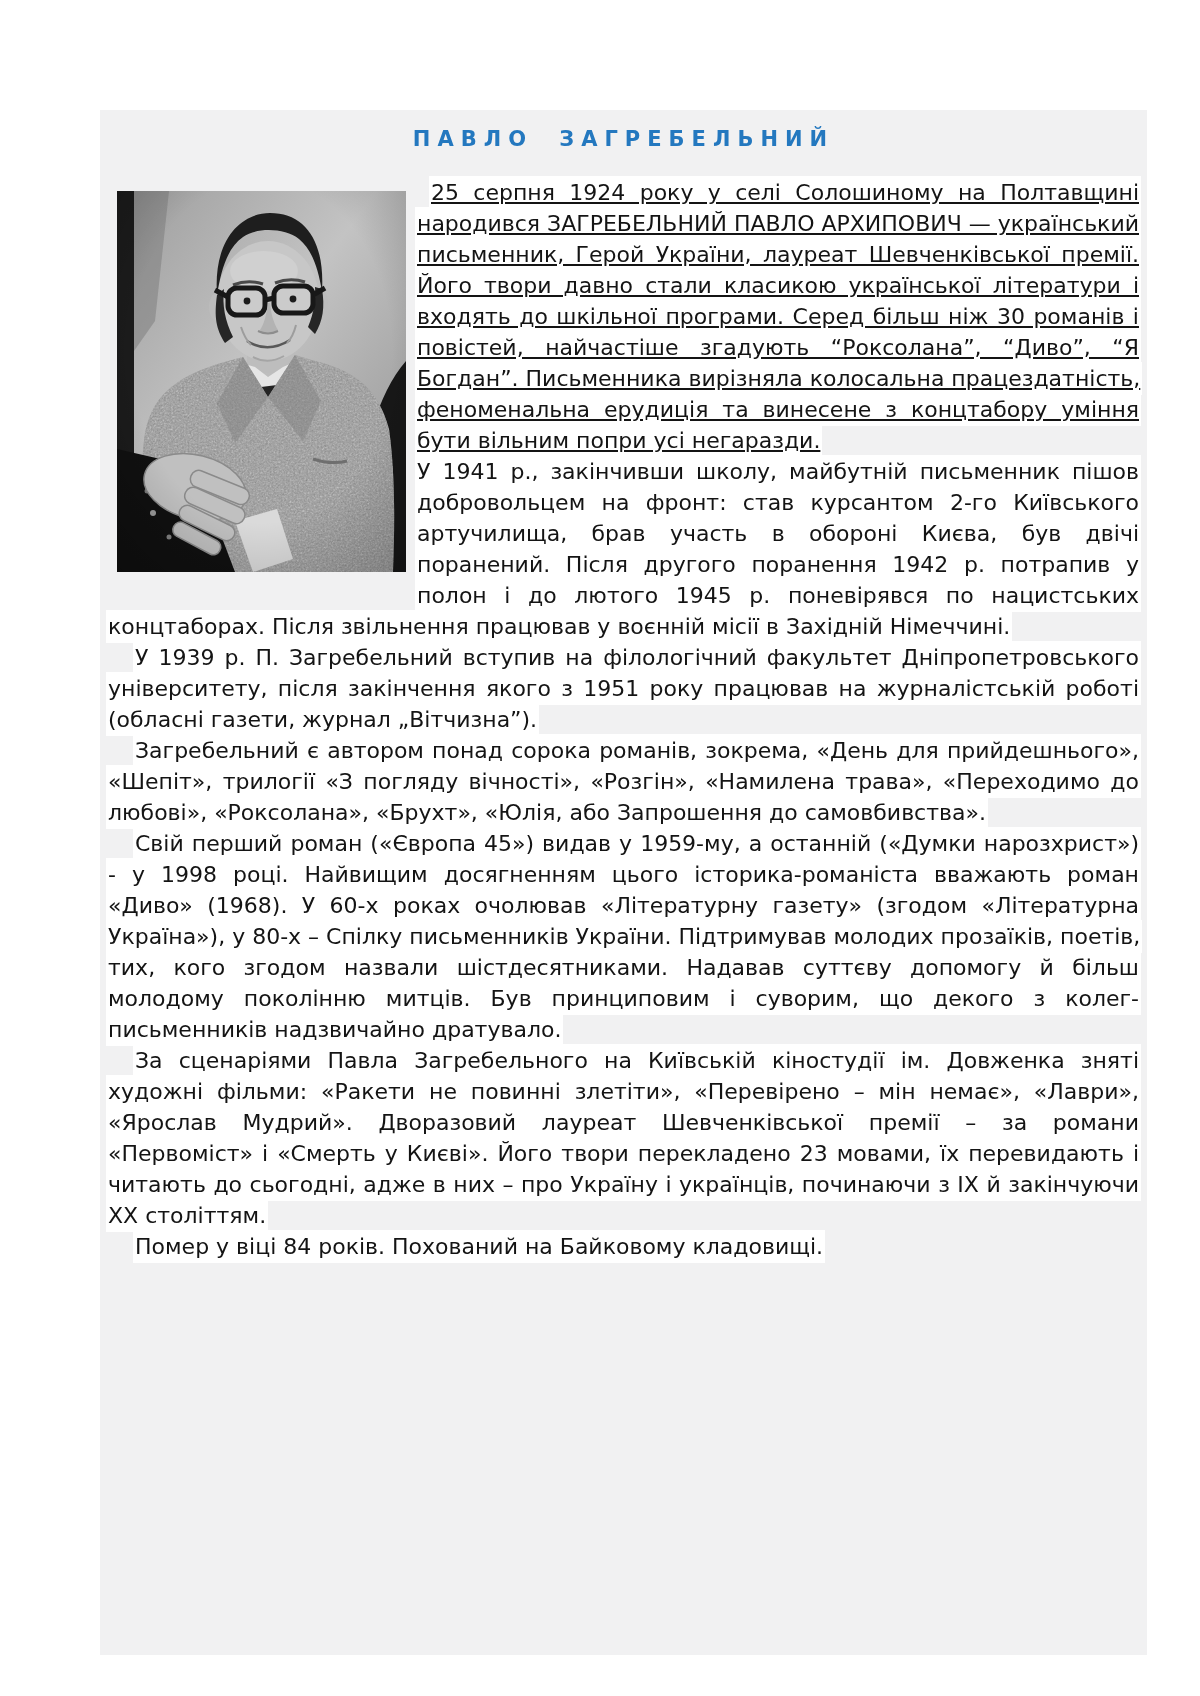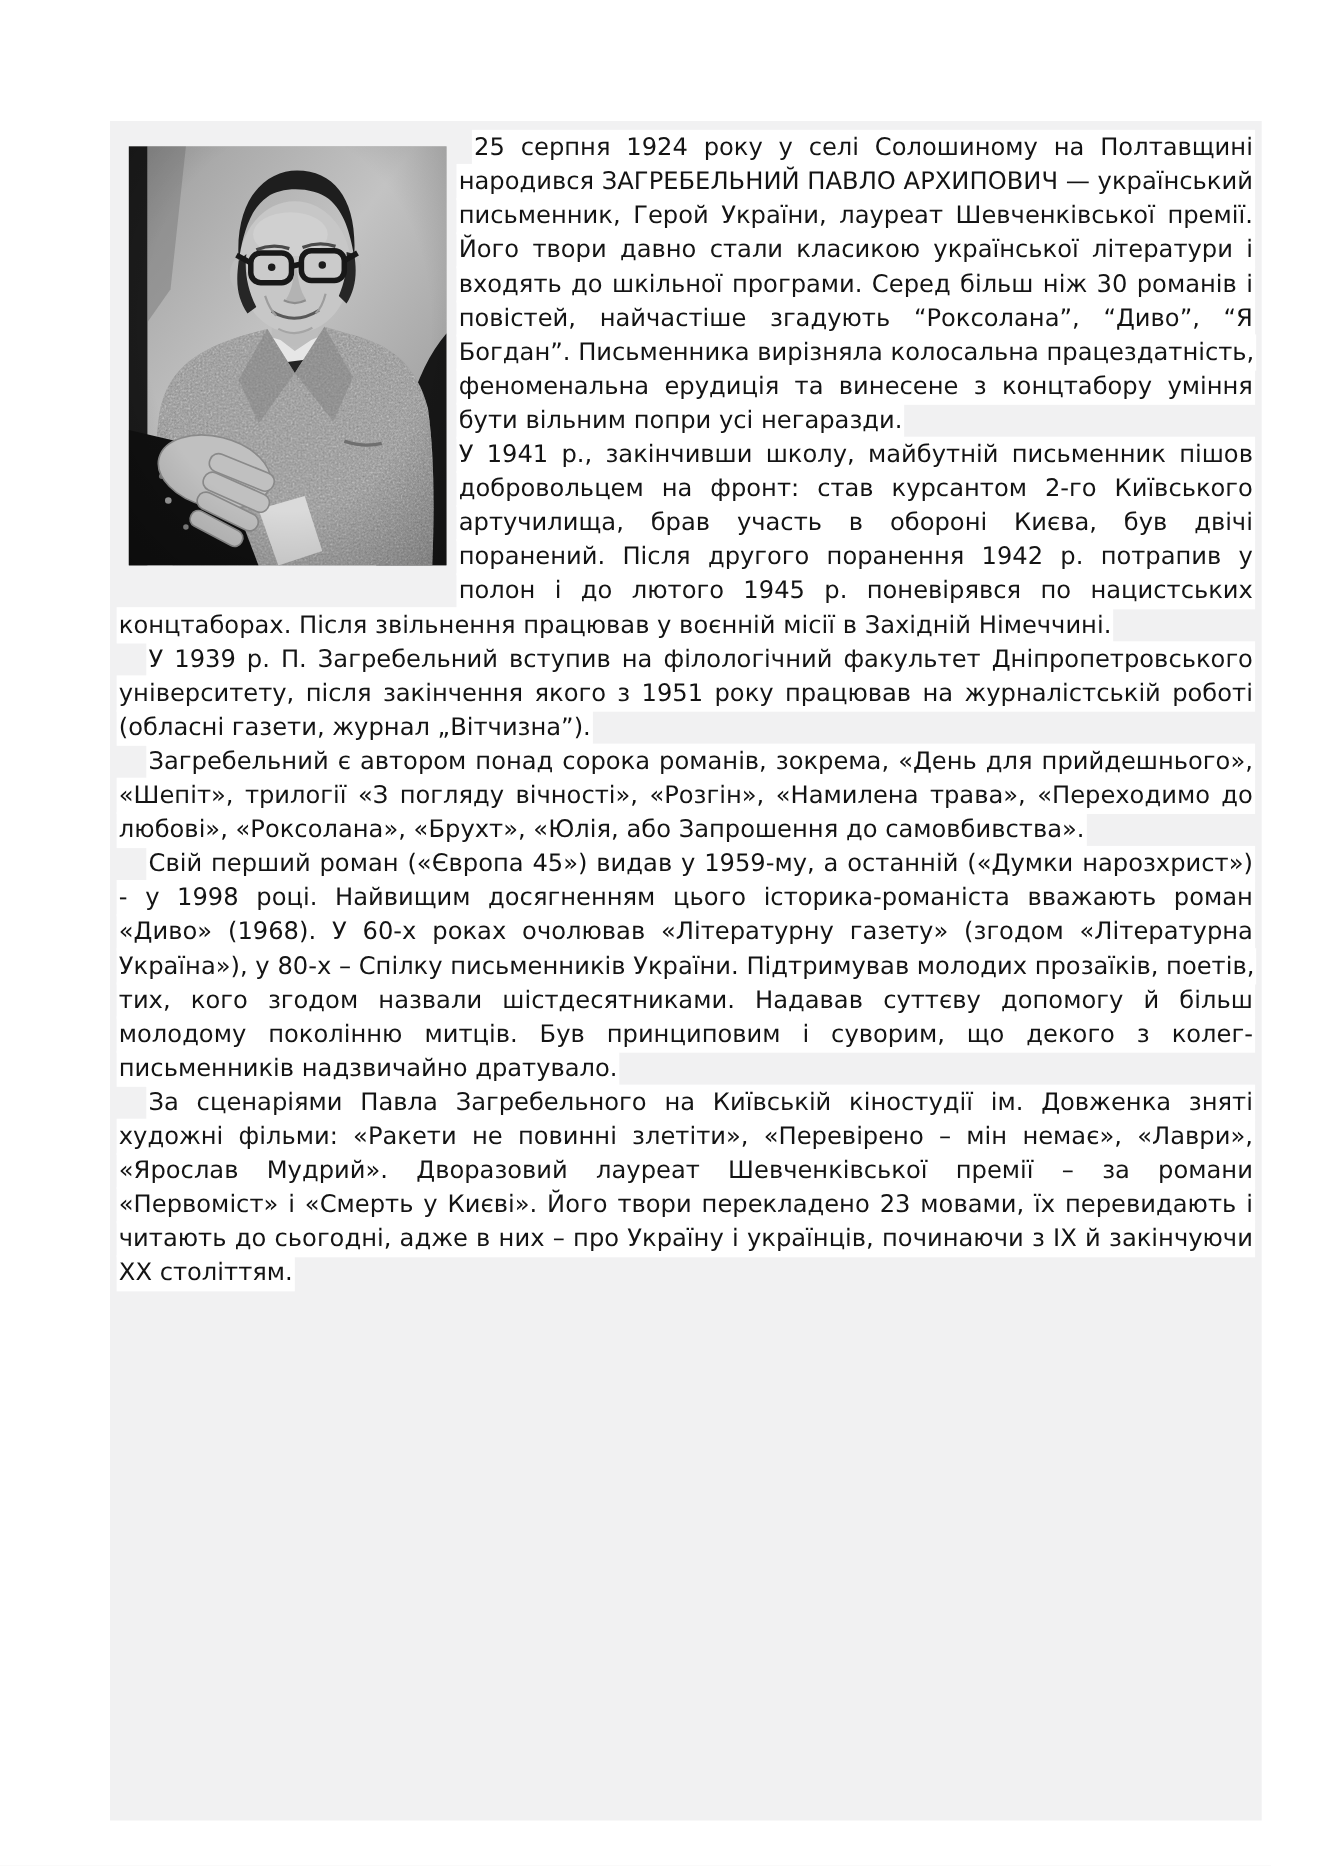--- a/index.html
+++ b/index.html
@@ -26,21 +26,21 @@
     font-weight: bold;
     letter-spacing: 7px;
     word-spacing: 12px;
     color: var(--title-color, #2478BF);
   }
   .article { font-size: 22px; line-height: 31px; }
   .article p {
     margin: 0;
     text-align: justify;
   }
-  .article p.first { text-indent: 14px; }
+  .article p.first { text-indent: 14px; text-decoration: underline; }
   .article p.flush { text-indent: 0; }
   .article p.ind   { text-indent: 27px; }
   .hl {
     background: var(--highlight, #ffffff);
     padding: 4px 2px;
     -webkit-box-decoration-break: clone;
     box-decoration-break: clone;
   }
   .photo-wrap {
     float: left;
@@ -48,20 +48,21 @@
     margin: 14px 9px 10px 11px;
     background: #b5b5b5;
     line-height: 0;
   }
 </style>
 </head>
 <body>
 
 <div class="page">
   <div class="content-block">
+    <h1 class="doc-title">ПАВЛО ЗАГРЕБЕЛЬНИЙ</h1>
     <div class="article">
       <div class="photo-wrap">
         <svg viewBox="0 0 289 381" width="289" height="381">
           <defs>
             <linearGradient id="bgGrad" x1="0" y1="0" x2="1" y2="1">
               <stop offset="0" stop-color="#9d9d9d"></stop>
               <stop offset="0.45" stop-color="#c3c3c3"></stop>
               <stop offset="1" stop-color="#8f8f8f"></stop>
             </linearGradient>
             <radialGradient id="vign" cx="0.5" cy="0.42" r="0.75">
@@ -162,15 +163,16 @@
           <rect x="0" y="0" width="289" height="381" fill="url(#vign)"></rect>
         </svg>
       </div>
 
     <p class="first"><span class="hl">25 серпня 1924 року у селі Солошиному на Полтавщині народився ЗАГРЕБЕЛЬНИЙ ПАВЛО АРХИПОВИЧ — український письменник, Герой України, лауреат Шевченківської премії. Його твори давно стали класикою української літератури і входять до шкільної програми. Серед більш ніж 30 романів і повістей, найчастіше згадують “Роксолана”, “Диво”, “Я Богдан”. Письменника вирізняла колосальна працездатність, феноменальна ерудиція та винесене з концтабору уміння бути вільним попри усі негаразди.</span></p>
         <p class="flush"><span class="hl">У 1941 р., закінчивши школу, майбутній письменник пішов добровольцем на фронт: став курсантом 2-го Київського артучилища, брав участь в обороні Києва, був двічі поранений. Після другого поранення 1942 р. потрапив у полон і до лютого 1945 р. поневірявся по нацистських концтаборах. Після звільнення працював у воєнній місії в Західній Німеччині.</span></p>
         <p class="ind"><span class="hl">У 1939 р. П. Загребельний вступив на філологічний факультет Дніпропетровського університету, після закінчення якого з 1951 року працював на журналістській роботі (обласні газети, журнал „Вітчизна”).</span></p>
         <p class="ind"><span class="hl">Загребельний є автором понад сорока романів, зокрема, «День для прийдешнього», «Шепіт», трилогії «З погляду вічності», «Розгін», «Намилена трава», «Переходимо до любові», «Роксолана», «Брухт», «Юлія, або Запрошення до самовбивства».</span></p>
         <p class="ind"><span class="hl">Свій перший роман («Європа 45») видав у 1959-му, а останній («Думки нарозхрист») - у 1998 році. Найвищим досягненням цього історика-романіста вважають роман «Диво» (1968). У 60-х роках очолював «Літературну газету» (згодом «Літературна Україна»), у 80-х – Спілку письменників України. Підтримував молодих прозаїків, поетів, тих, кого згодом назвали шістдесятниками. Надавав суттєву допомогу й більш молодому поколінню митців. Був принциповим і суворим, що декого з колег-письменників надзвичайно дратувало.</span></p>
         <p class="ind"><span class="hl">За сценаріями Павла Загребельного на Київській кіностудії ім. Довженка зняті художні фільми: «Ракети не повинні злетіти», «Перевірено – мін немає», «Лаври», «Ярослав Мудрий». Дворазовий лауреат Шевченківської премії – за романи «Первоміст» і «Смерть у Києві». Його твори перекладено 23 мовами, їх перевидають і читають до сьогодні, адже в них – про Україну і українців, починаючи з ІХ й закінчуючи ХХ століттям.</span></p>
+        <p class="ind"><span class="hl">Помер у віці 84 років. Похований на Байковому кладовищі.</span></p>
       </div>
   </div>
 </div>
 
 </body></html>

